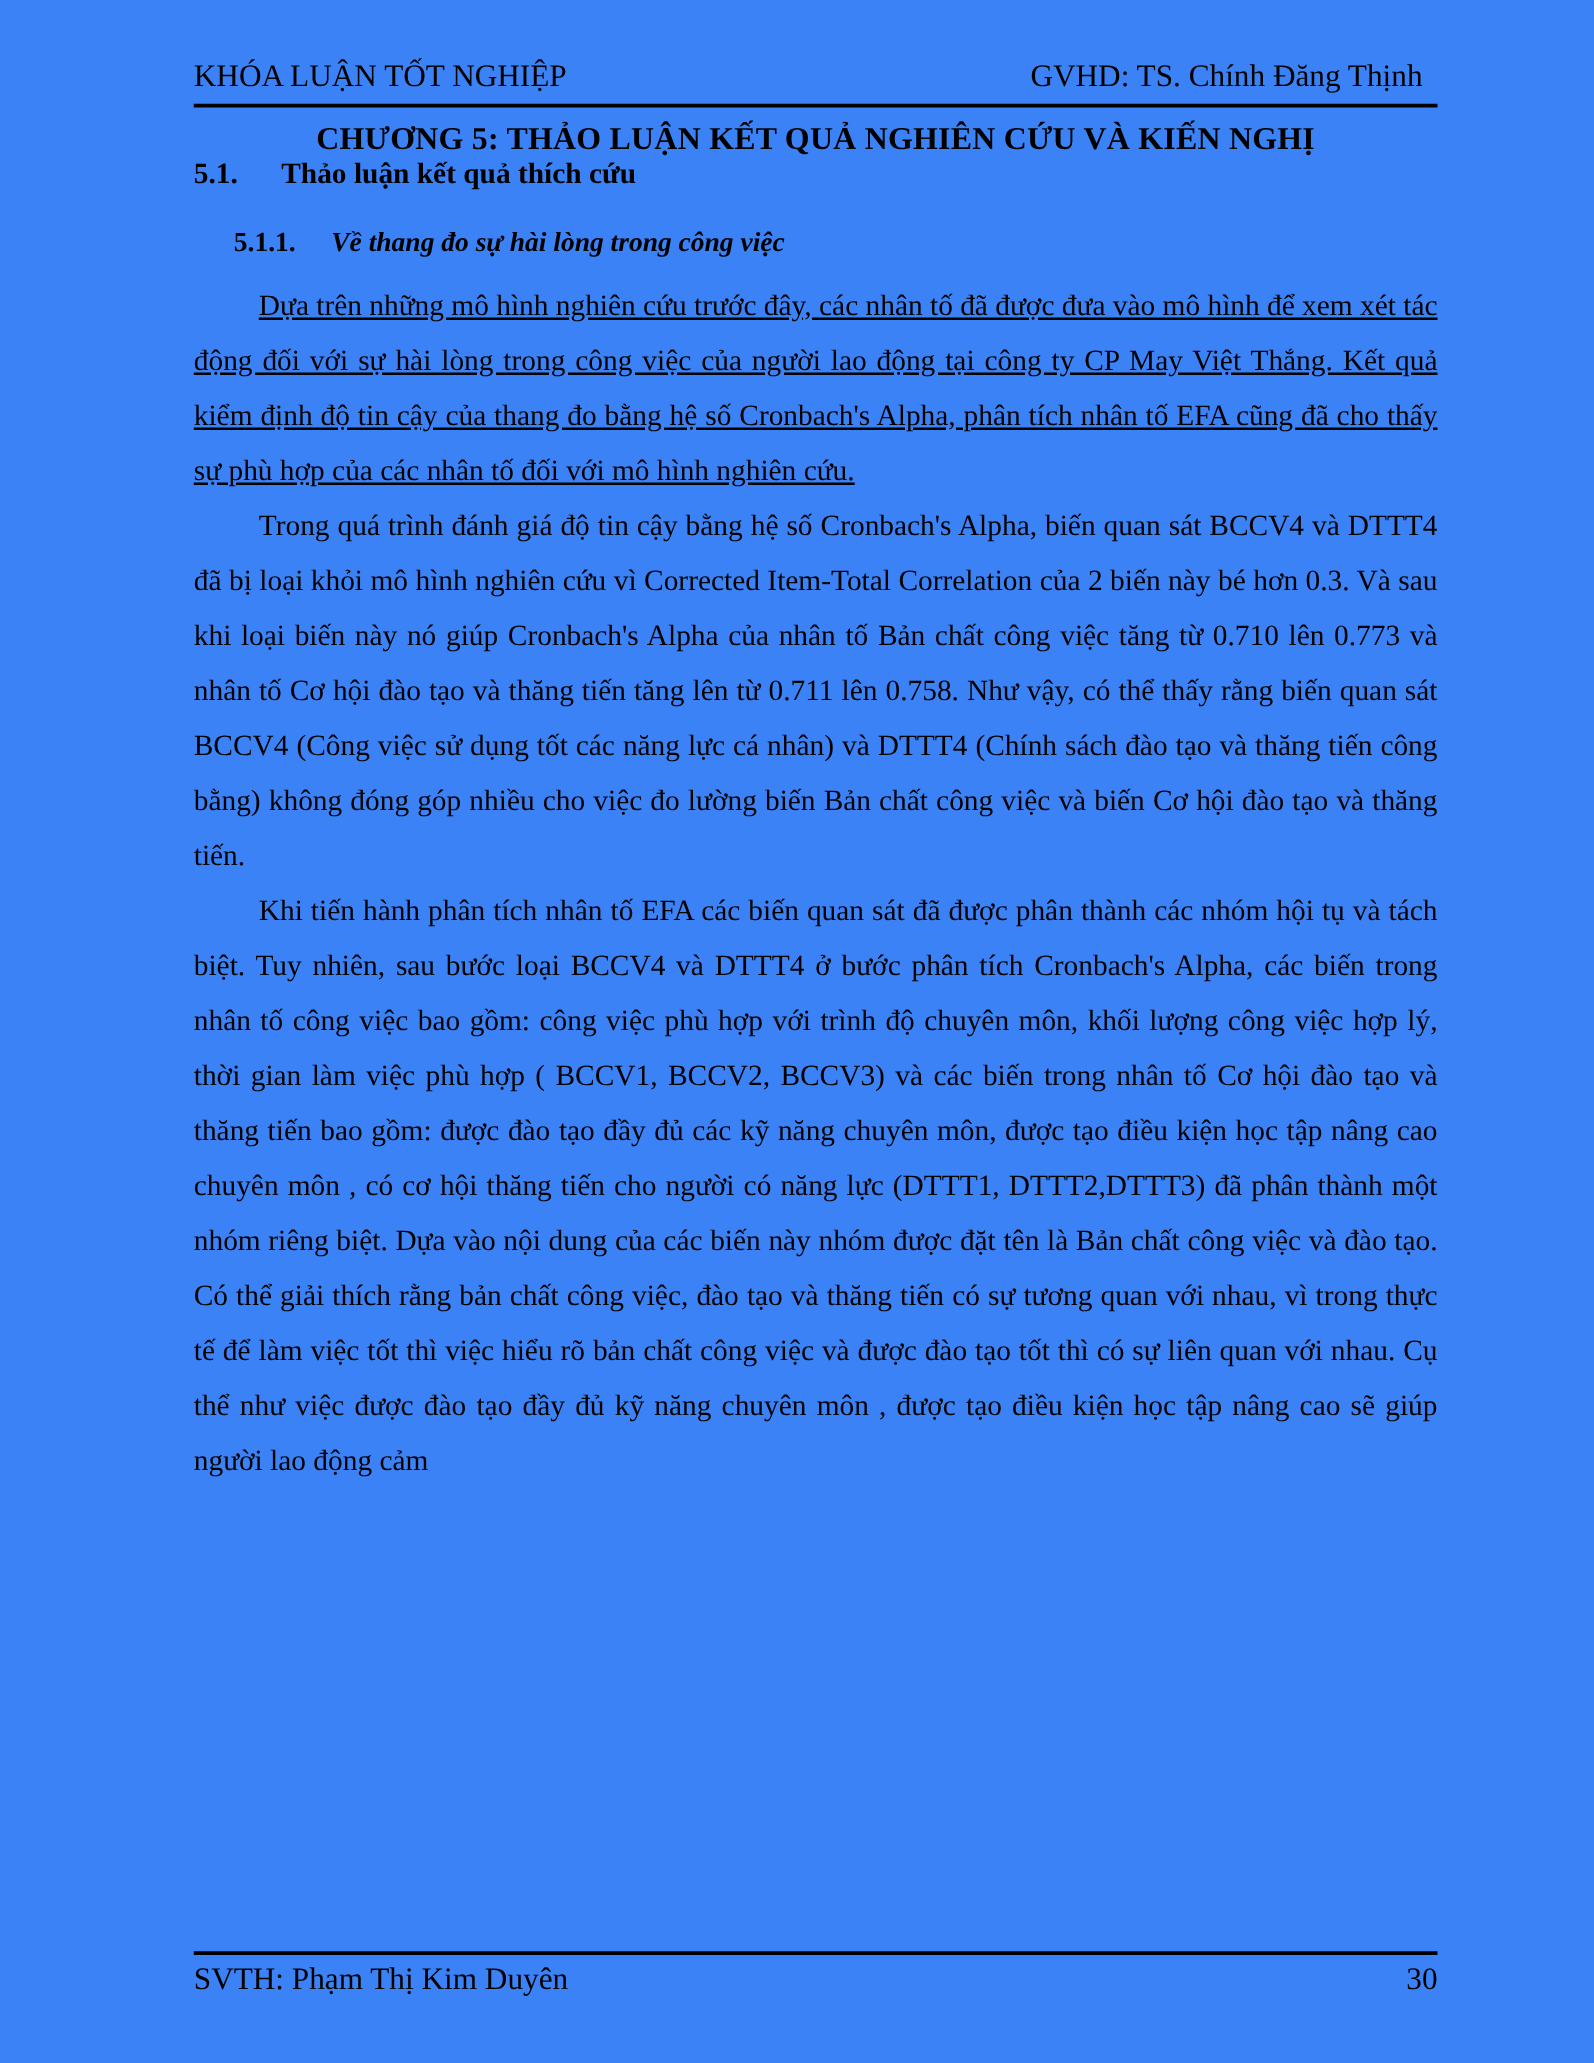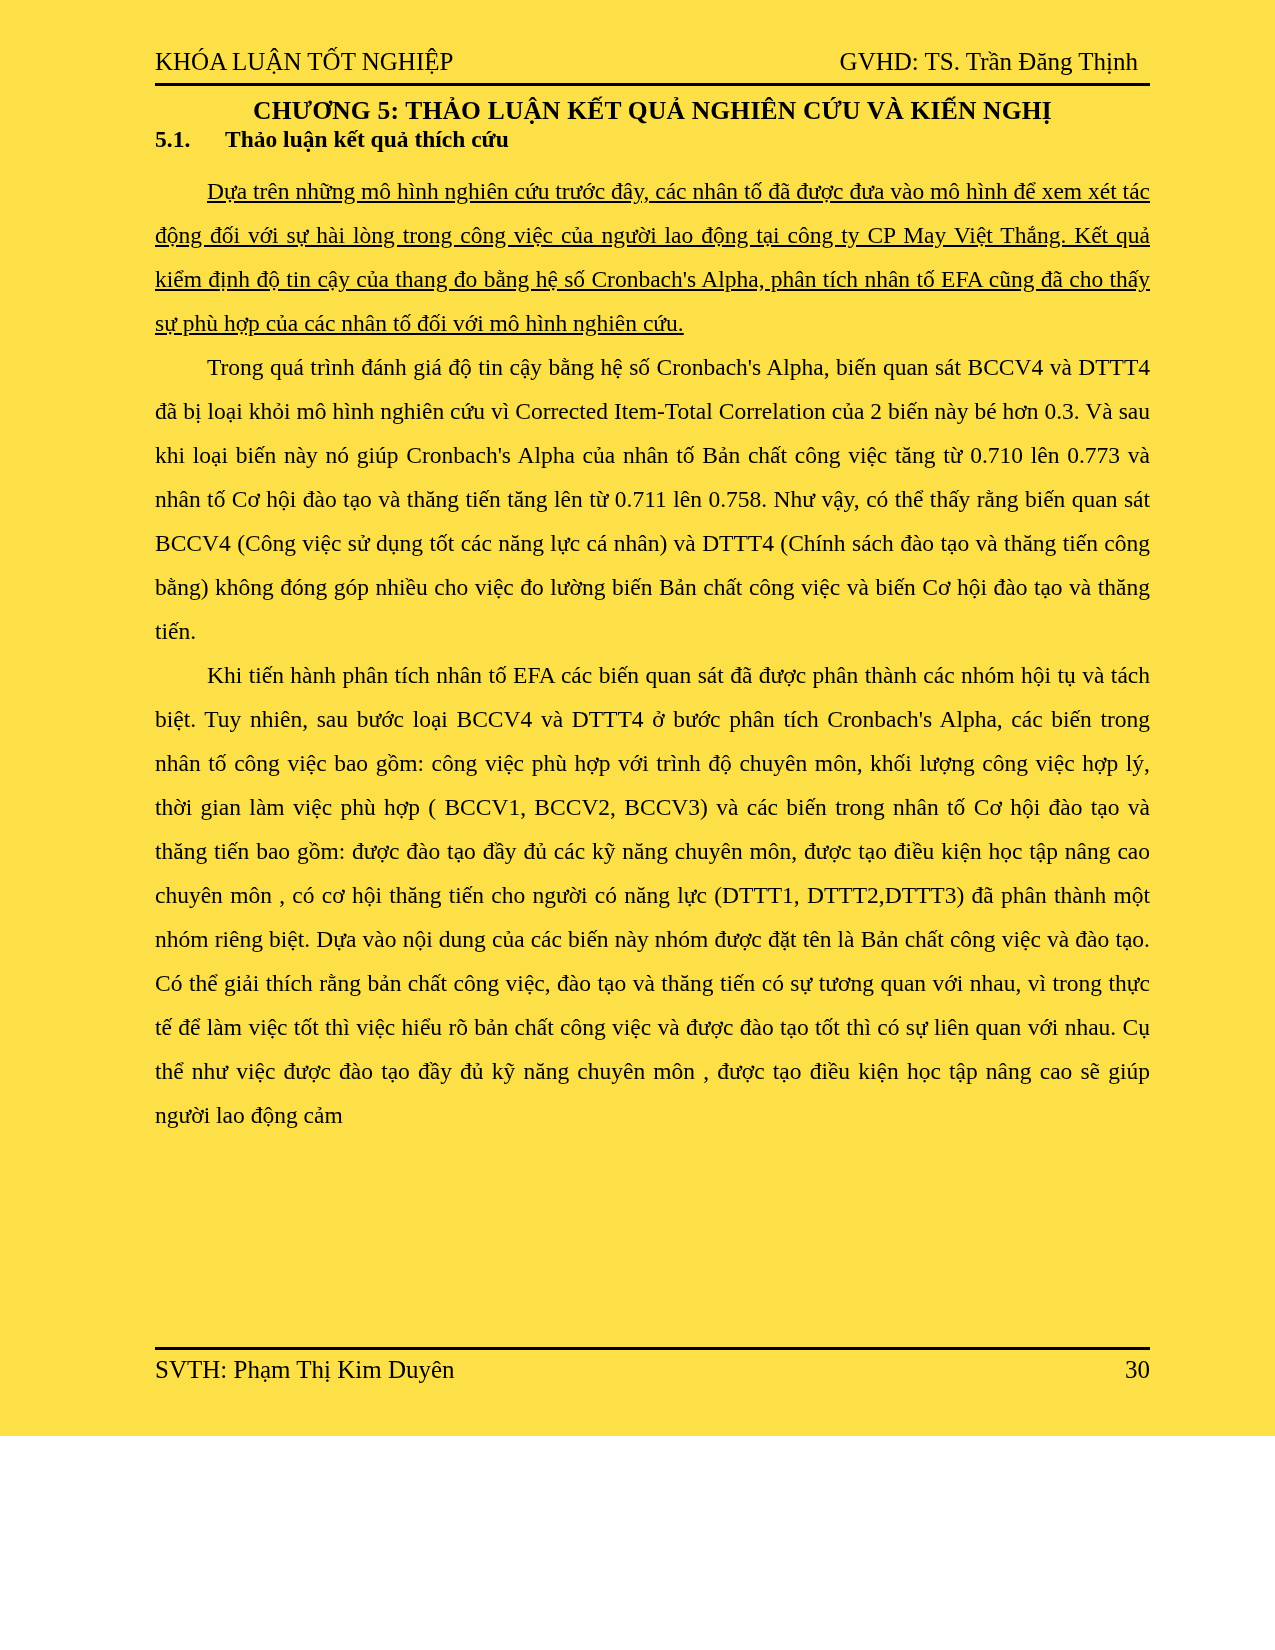--- a/index.html
+++ b/index.html
@@ -2,23 +2,23 @@
 <html lang="vi"><head>
 <meta charset="utf-8">
 <style>
   html, body {
     margin: 0;
     padding: 0;
     background: #ffffff;
   }
   .page {
     width: 1275px;
-    height: 1436px;
+    height: 1650px;
     position: relative;
-    background: #fde047;
+    background: #3b82f6;
     box-sizing: border-box;
     font-family: "Liberation Serif", "DejaVu Serif", serif;
     color: #000000;
     overflow: hidden;
   }
   .content {
     position: absolute;
     left: 155px;
     right: 125px;
     top: 48px;
@@ -113,31 +113,35 @@
 </style>
 </head>
 <body>
 
 <div class="page">
 
   <div class="content">
 
     <div class="header">
       <div class="header-left">KHÓA LUẬN TỐT NGHIỆP</div>
-      <div class="header-right">GVHD: TS. Trần Đăng Thịnh</div>
+      <div class="header-right">GVHD: TS. Chính Đăng Thịnh</div>
     </div>
     <div class="header-rule"></div>
 
     <div class="chapter-title">CHƯƠNG 5: THẢO LUẬN KẾT QUẢ NGHIÊN CỨU VÀ KIẾN NGHỊ</div>
 
     <div class="h2">
       <span class="num">5.1.</span>
       <span>Thảo luận kết quả thích cứu</span>
     </div>
 
+    <div class="h3">
+      <span class="num">5.1.1.</span>
+      <span>Về thang đo sự hài lòng trong công việc</span>
+    </div>
 
     <p class="body first">Dựa trên những mô hình nghiên cứu trước đây, các nhân tố đã được đưa vào mô hình để xem xét tác động đối với sự hài lòng trong công việc của người lao động tại công ty CP May Việt Thắng. Kết quả kiểm định độ tin cậy của thang đo bằng hệ số Cronbach's Alpha, phân tích nhân tố EFA cũng đã cho thấy sự phù hợp của các nhân tố đối với mô hình nghiên cứu.</p>
     <p class="body">Trong quá trình đánh giá độ tin cậy bằng hệ số Cronbach's Alpha, biến quan sát BCCV4 và DTTT4 đã bị loại khỏi mô hình nghiên cứu vì Corrected Item-Total Correlation của 2 biến này bé hơn 0.3. Và sau khi loại biến này nó giúp Cronbach's Alpha của nhân tố Bản chất công việc tăng từ 0.710 lên 0.773 và nhân tố Cơ hội đào tạo và thăng tiến tăng lên từ 0.711 lên 0.758. Như vậy, có thể thấy rằng biến quan sát BCCV4 (Công việc sử dụng tốt các năng lực cá nhân) và DTTT4 (Chính sách đào tạo và thăng tiến công bằng) không đóng góp nhiều cho việc đo lường biến Bản chất công việc  và biến Cơ hội đào tạo và thăng tiến.</p>
     <p class="body">Khi tiến hành phân tích nhân tố EFA các biến quan sát đã được phân thành các nhóm hội tụ và tách biệt. Tuy nhiên, sau bước loại BCCV4 và DTTT4 ở bước phân tích Cronbach's Alpha, các biến trong nhân tố công việc bao gồm: công việc phù hợp với trình độ chuyên môn, khối lượng công việc hợp lý, thời gian làm việc phù hợp ( BCCV1, BCCV2, BCCV3) và các biến trong nhân tố Cơ hội đào tạo và thăng tiến bao gồm: được đào tạo đầy đủ các kỹ năng chuyên môn,  được tạo điều kiện học tập nâng cao chuyên môn , có cơ hội thăng tiến cho người có năng lực (DTTT1, DTTT2,DTTT3)  đã phân thành một nhóm riêng biệt. Dựa vào nội dung của các biến này nhóm được đặt tên là Bản chất công việc và đào tạo. Có thể giải thích rằng bản chất công việc, đào tạo và thăng tiến có sự tương quan với nhau, vì trong thực tế để làm việc tốt thì việc hiểu rõ bản chất công việc và được đào tạo tốt thì có sự liên quan với nhau. Cụ thể như việc được đào tạo đầy đủ kỹ năng chuyên môn , được tạo điều kiện học tập nâng cao sẽ giúp người lao động cảm</p>
 
   </div>
 
   <div class="footer">
     <div class="footer-rule"></div>
     <div class="footer-row">

